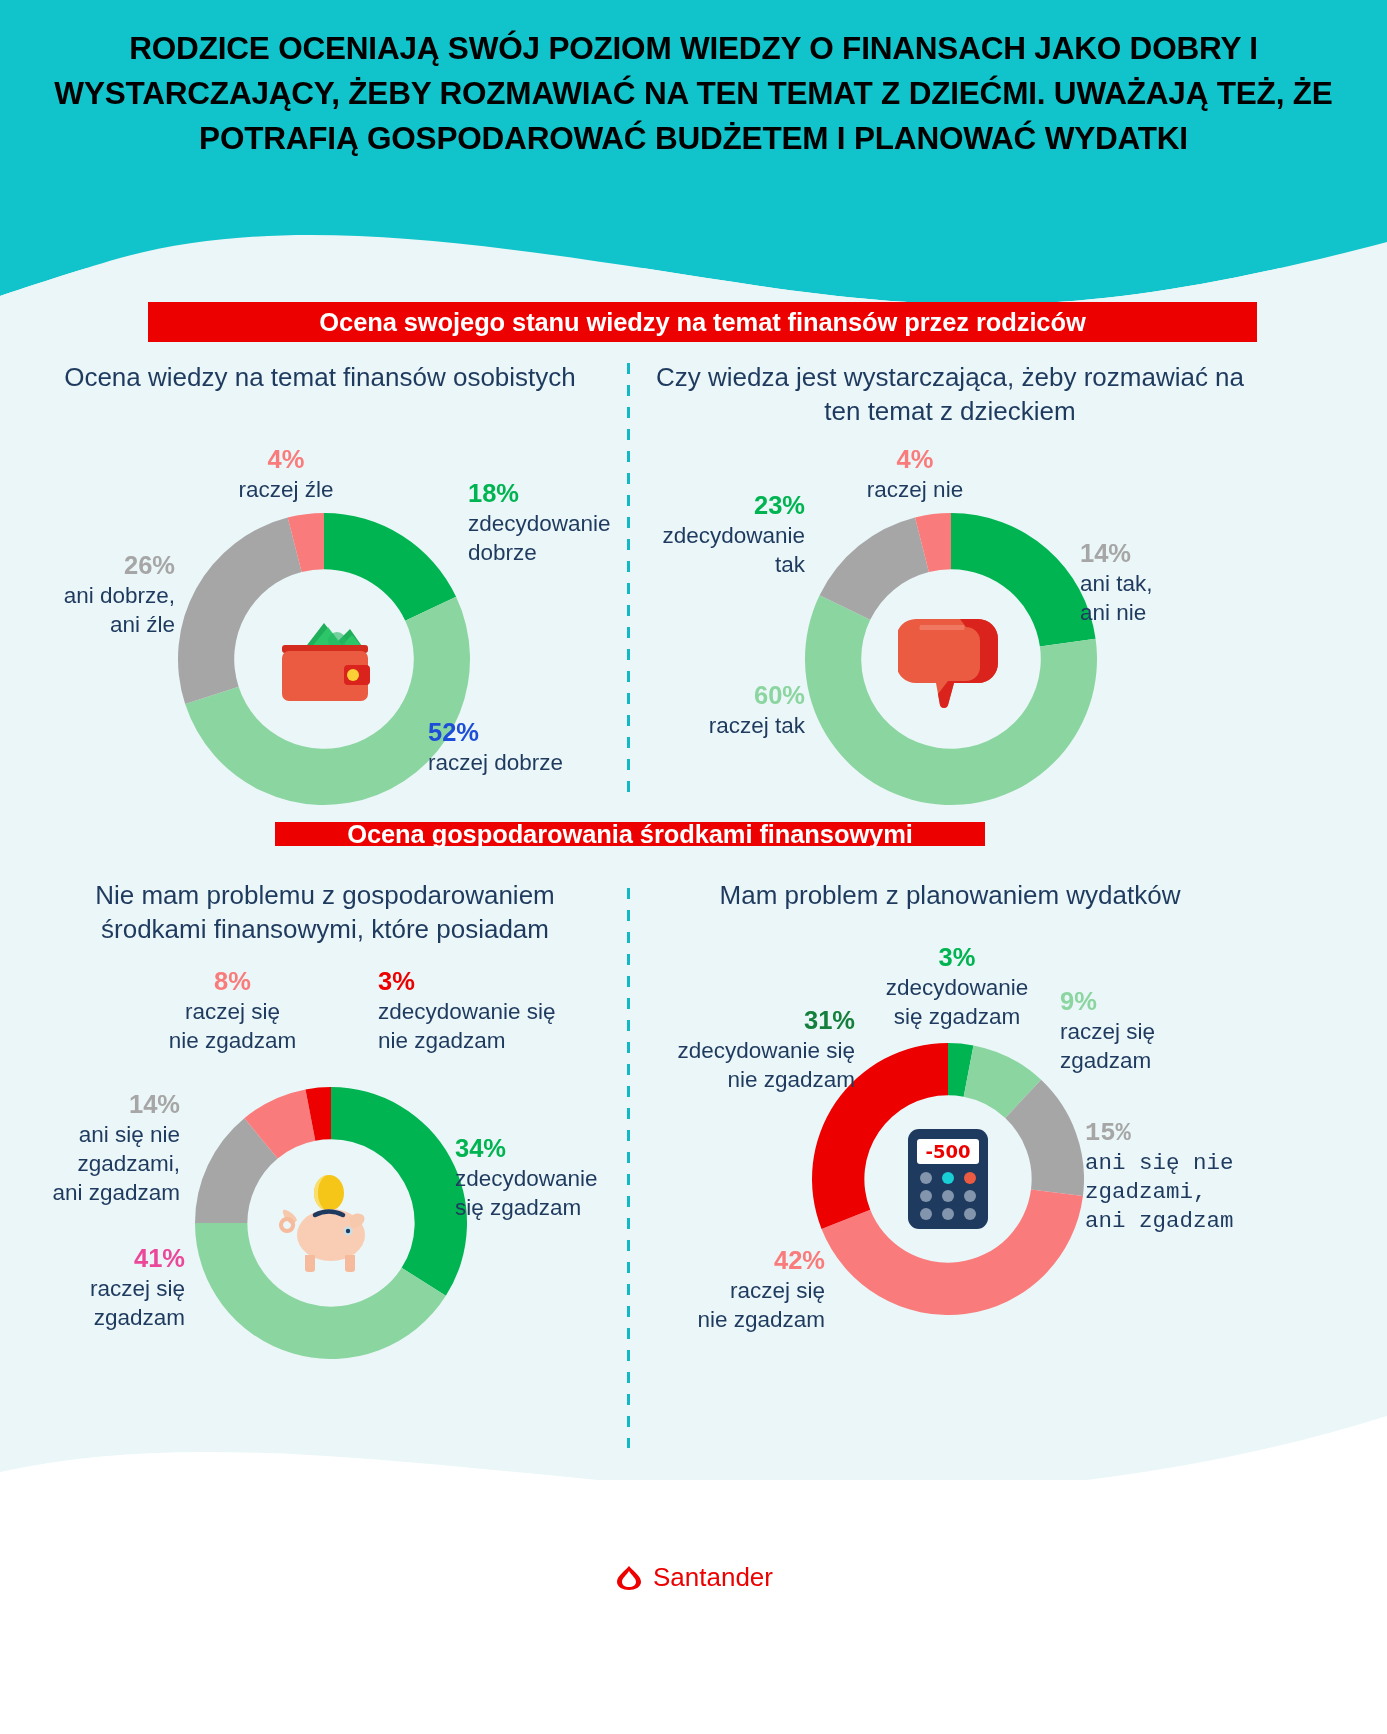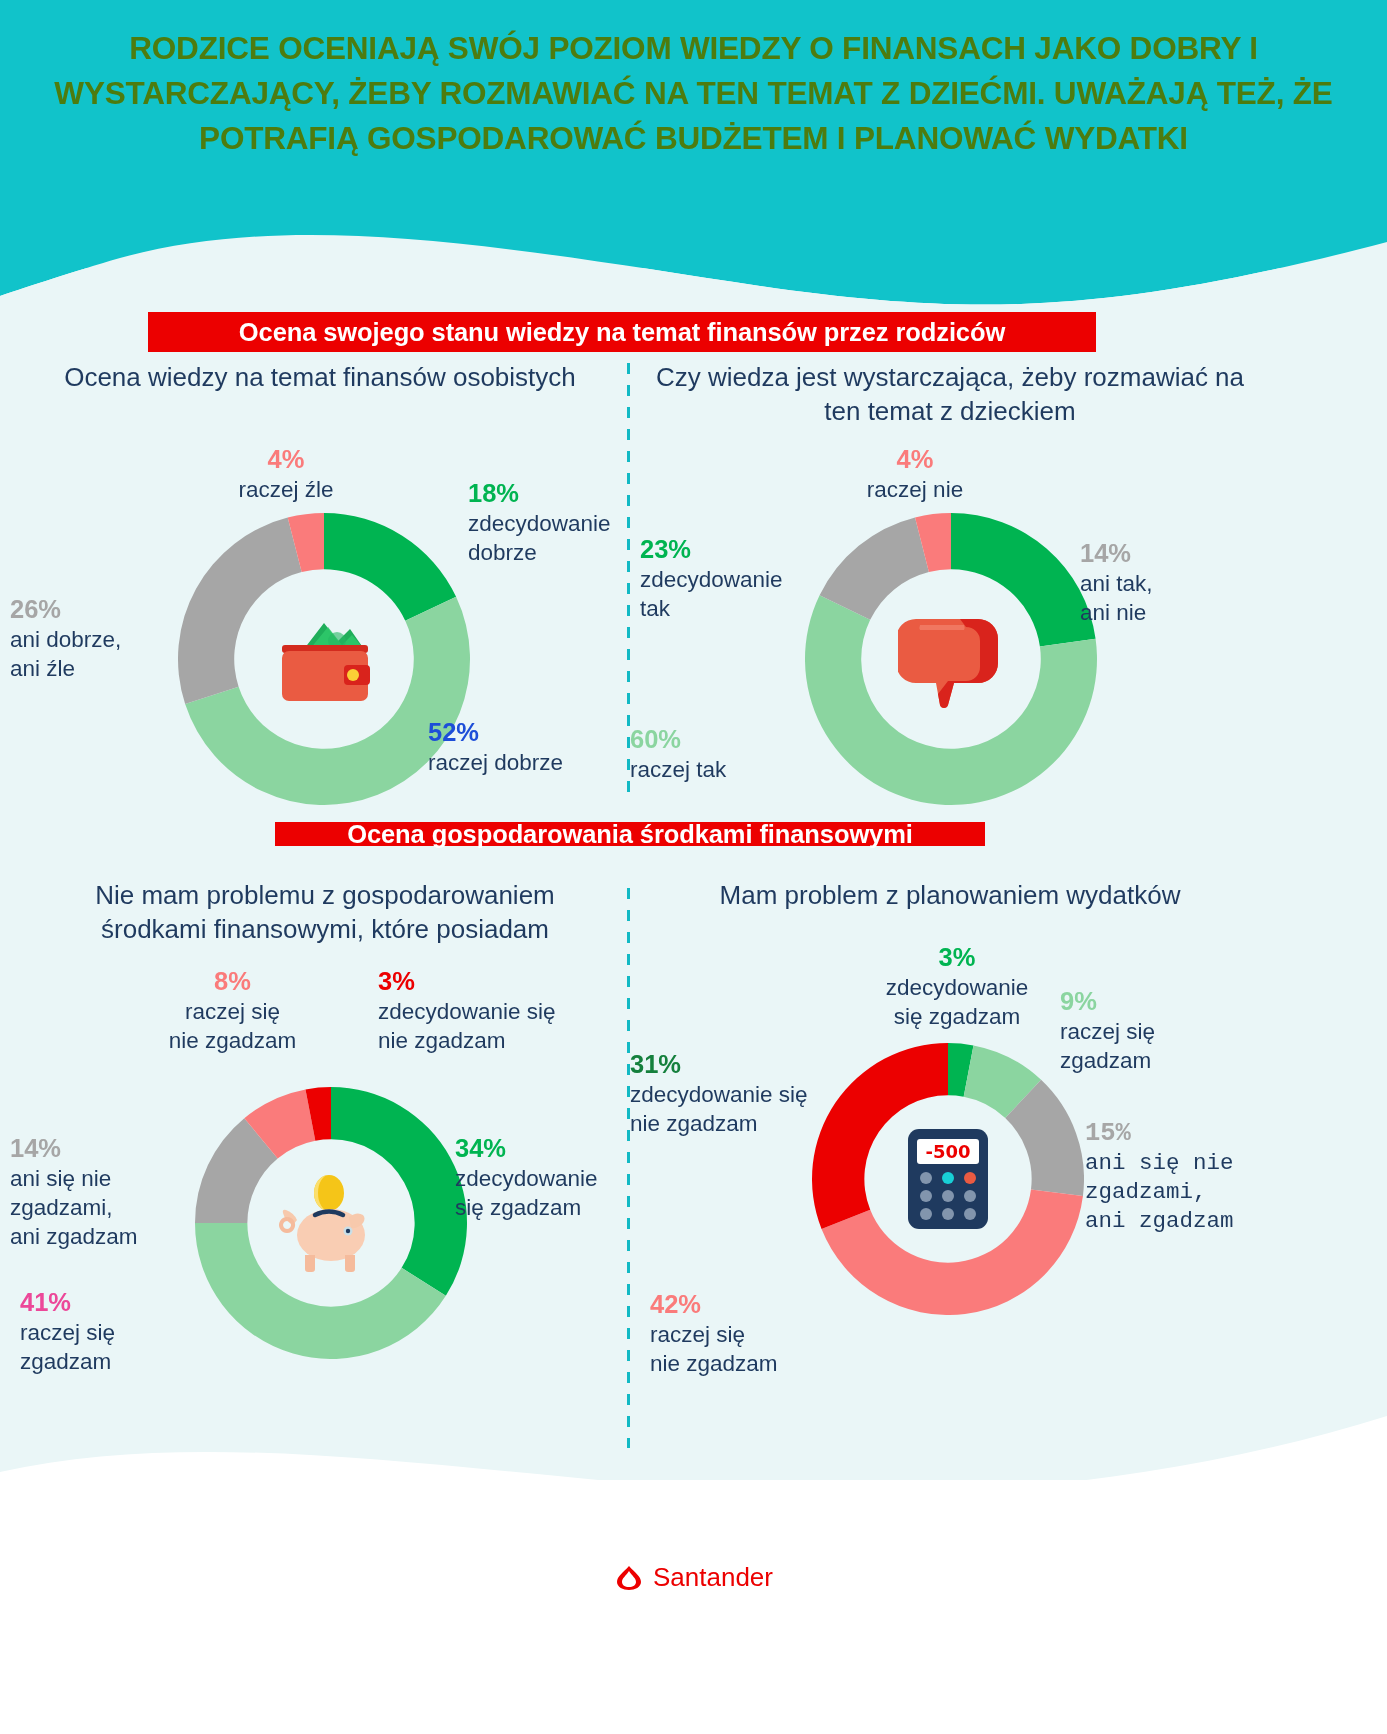--- a/index.html
+++ b/index.html
@@ -15,21 +15,21 @@
     position:absolute; left:0; top:0; width:1387px; height:268px;
     background:#11c3ca;
     z-index:1;
   }
   .header-wave {
     position:absolute; left:0; top:200px; width:1387px; height:130px; z-index:2;
   }
   .header-title {
     position:absolute; left:50px; top:26px; width:1287px;
     text-align:center;
-    color:#4d7c0f;
+    color:#000000;
     font-weight:bold;
     font-size:31.5px;
     line-height:45px;
     letter-spacing:-0.2px;
     z-index:3;
   }
   
   .body-bg {
     position:absolute; left:0; top:215px; width:1387px; height:1300px;
     background:#eaf6f7;
@@ -45,21 +45,21 @@
   
   .banner {
     position:absolute;
     background:#ec0000;
     color:#fff;
     font-weight:bold;
     display:flex; align-items:center; justify-content:center;
     z-index:6;
     letter-spacing:-0.1px;
   }
-  #banner1 { left:148px; top:312px; width:948px; height:40px; font-size:25.5px; }
+  #banner1 { left:148px; top:302px; width:1109px; height:40px; font-size:25.5px; }
   #banner2 { left:275px; top:822px; width:710px; height:24px; font-size:25.5px; }
 
   
   .panel-title {
     position:absolute;
     color:#1f3a5f;
     font-size:26px;
     line-height:34px;
     text-align:center;
     z-index:6;
@@ -85,21 +85,21 @@
   .donut svg { display:block; }
   .donut-icon {
     position:absolute; z-index:7;
     display:flex; align-items:center; justify-content:center;
   }
 
   
   .lab { position:absolute; z-index:8; color:#1f3a5f; font-size:22.5px; line-height:29px; }
   .lab .pct { display:block; font-weight:bold; font-size:25.5px; line-height:31px; }
   .lab.c { text-align:center; }
-  .lab.r { text-align:left;margin-top:44px; }
+  .lab.r { text-align:right; }
   .lab.l { text-align:left; }
 
   
   .brand {
     position:absolute; left:0; top:1552px; width:1387px; text-align:center; z-index:6;
   }
   .brand-name {
     font-family:"DejaVu Sans", sans-serif;
     font-weight:bold;
     font-size:72px;

